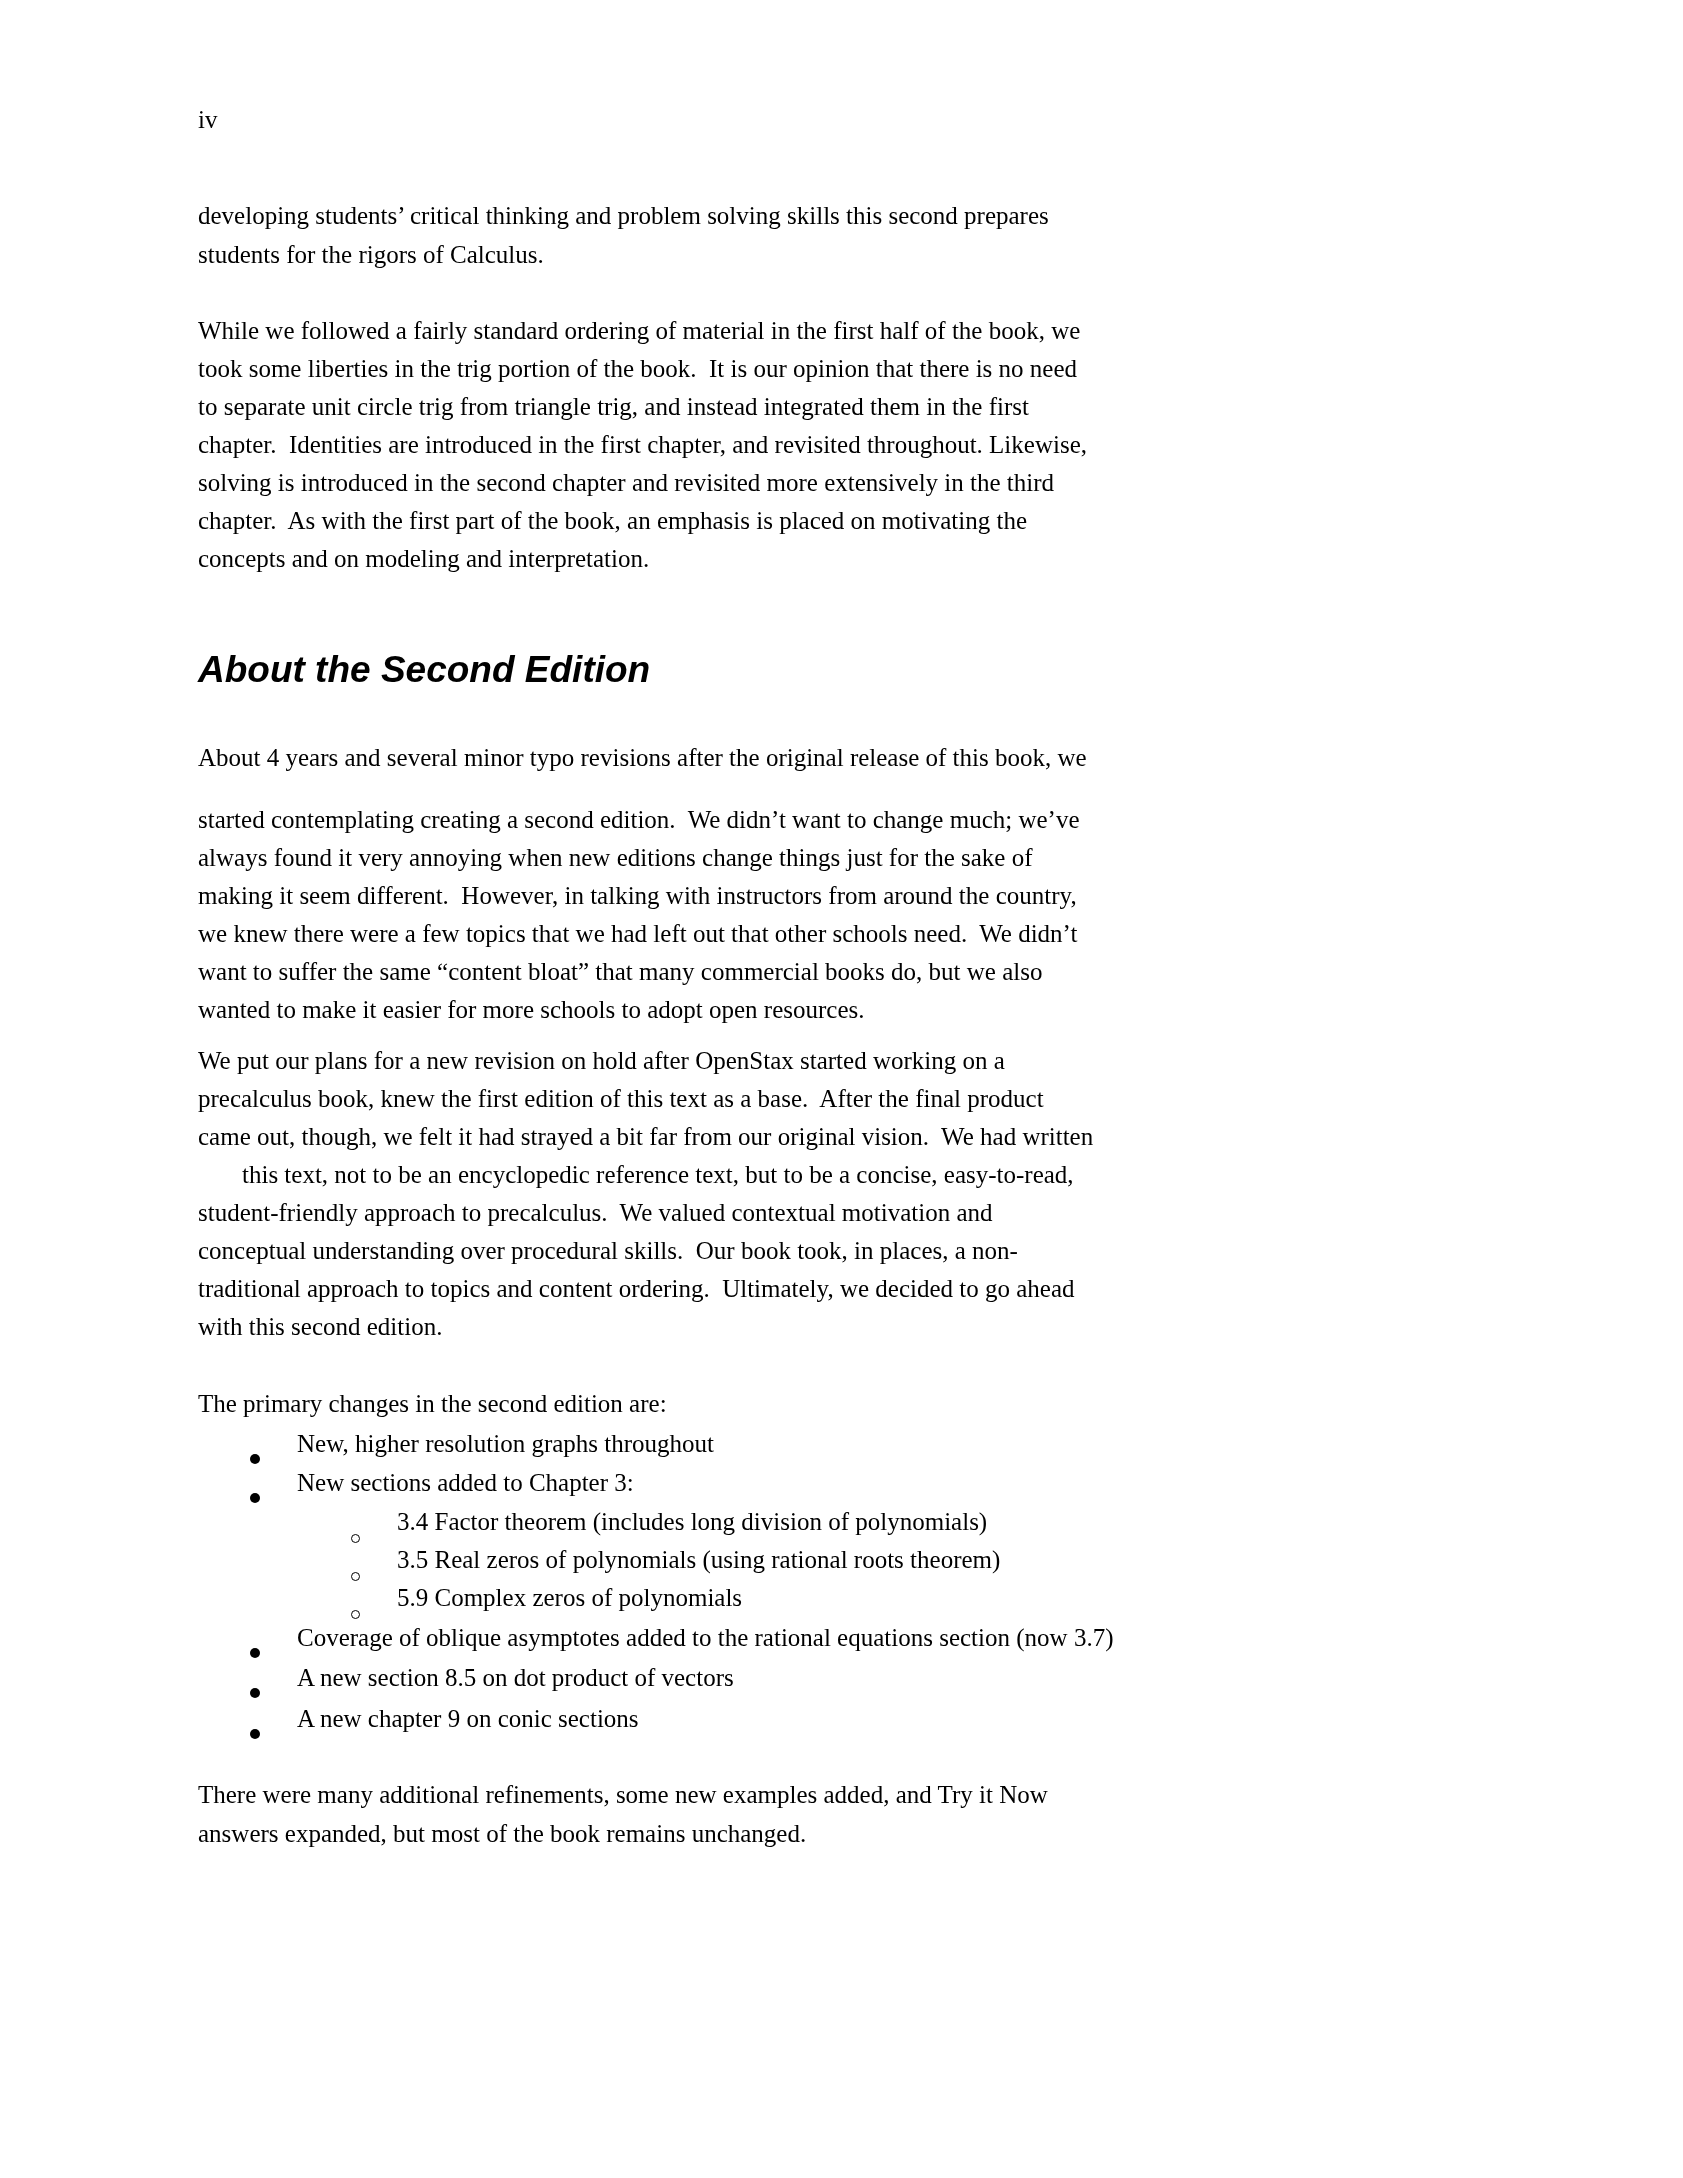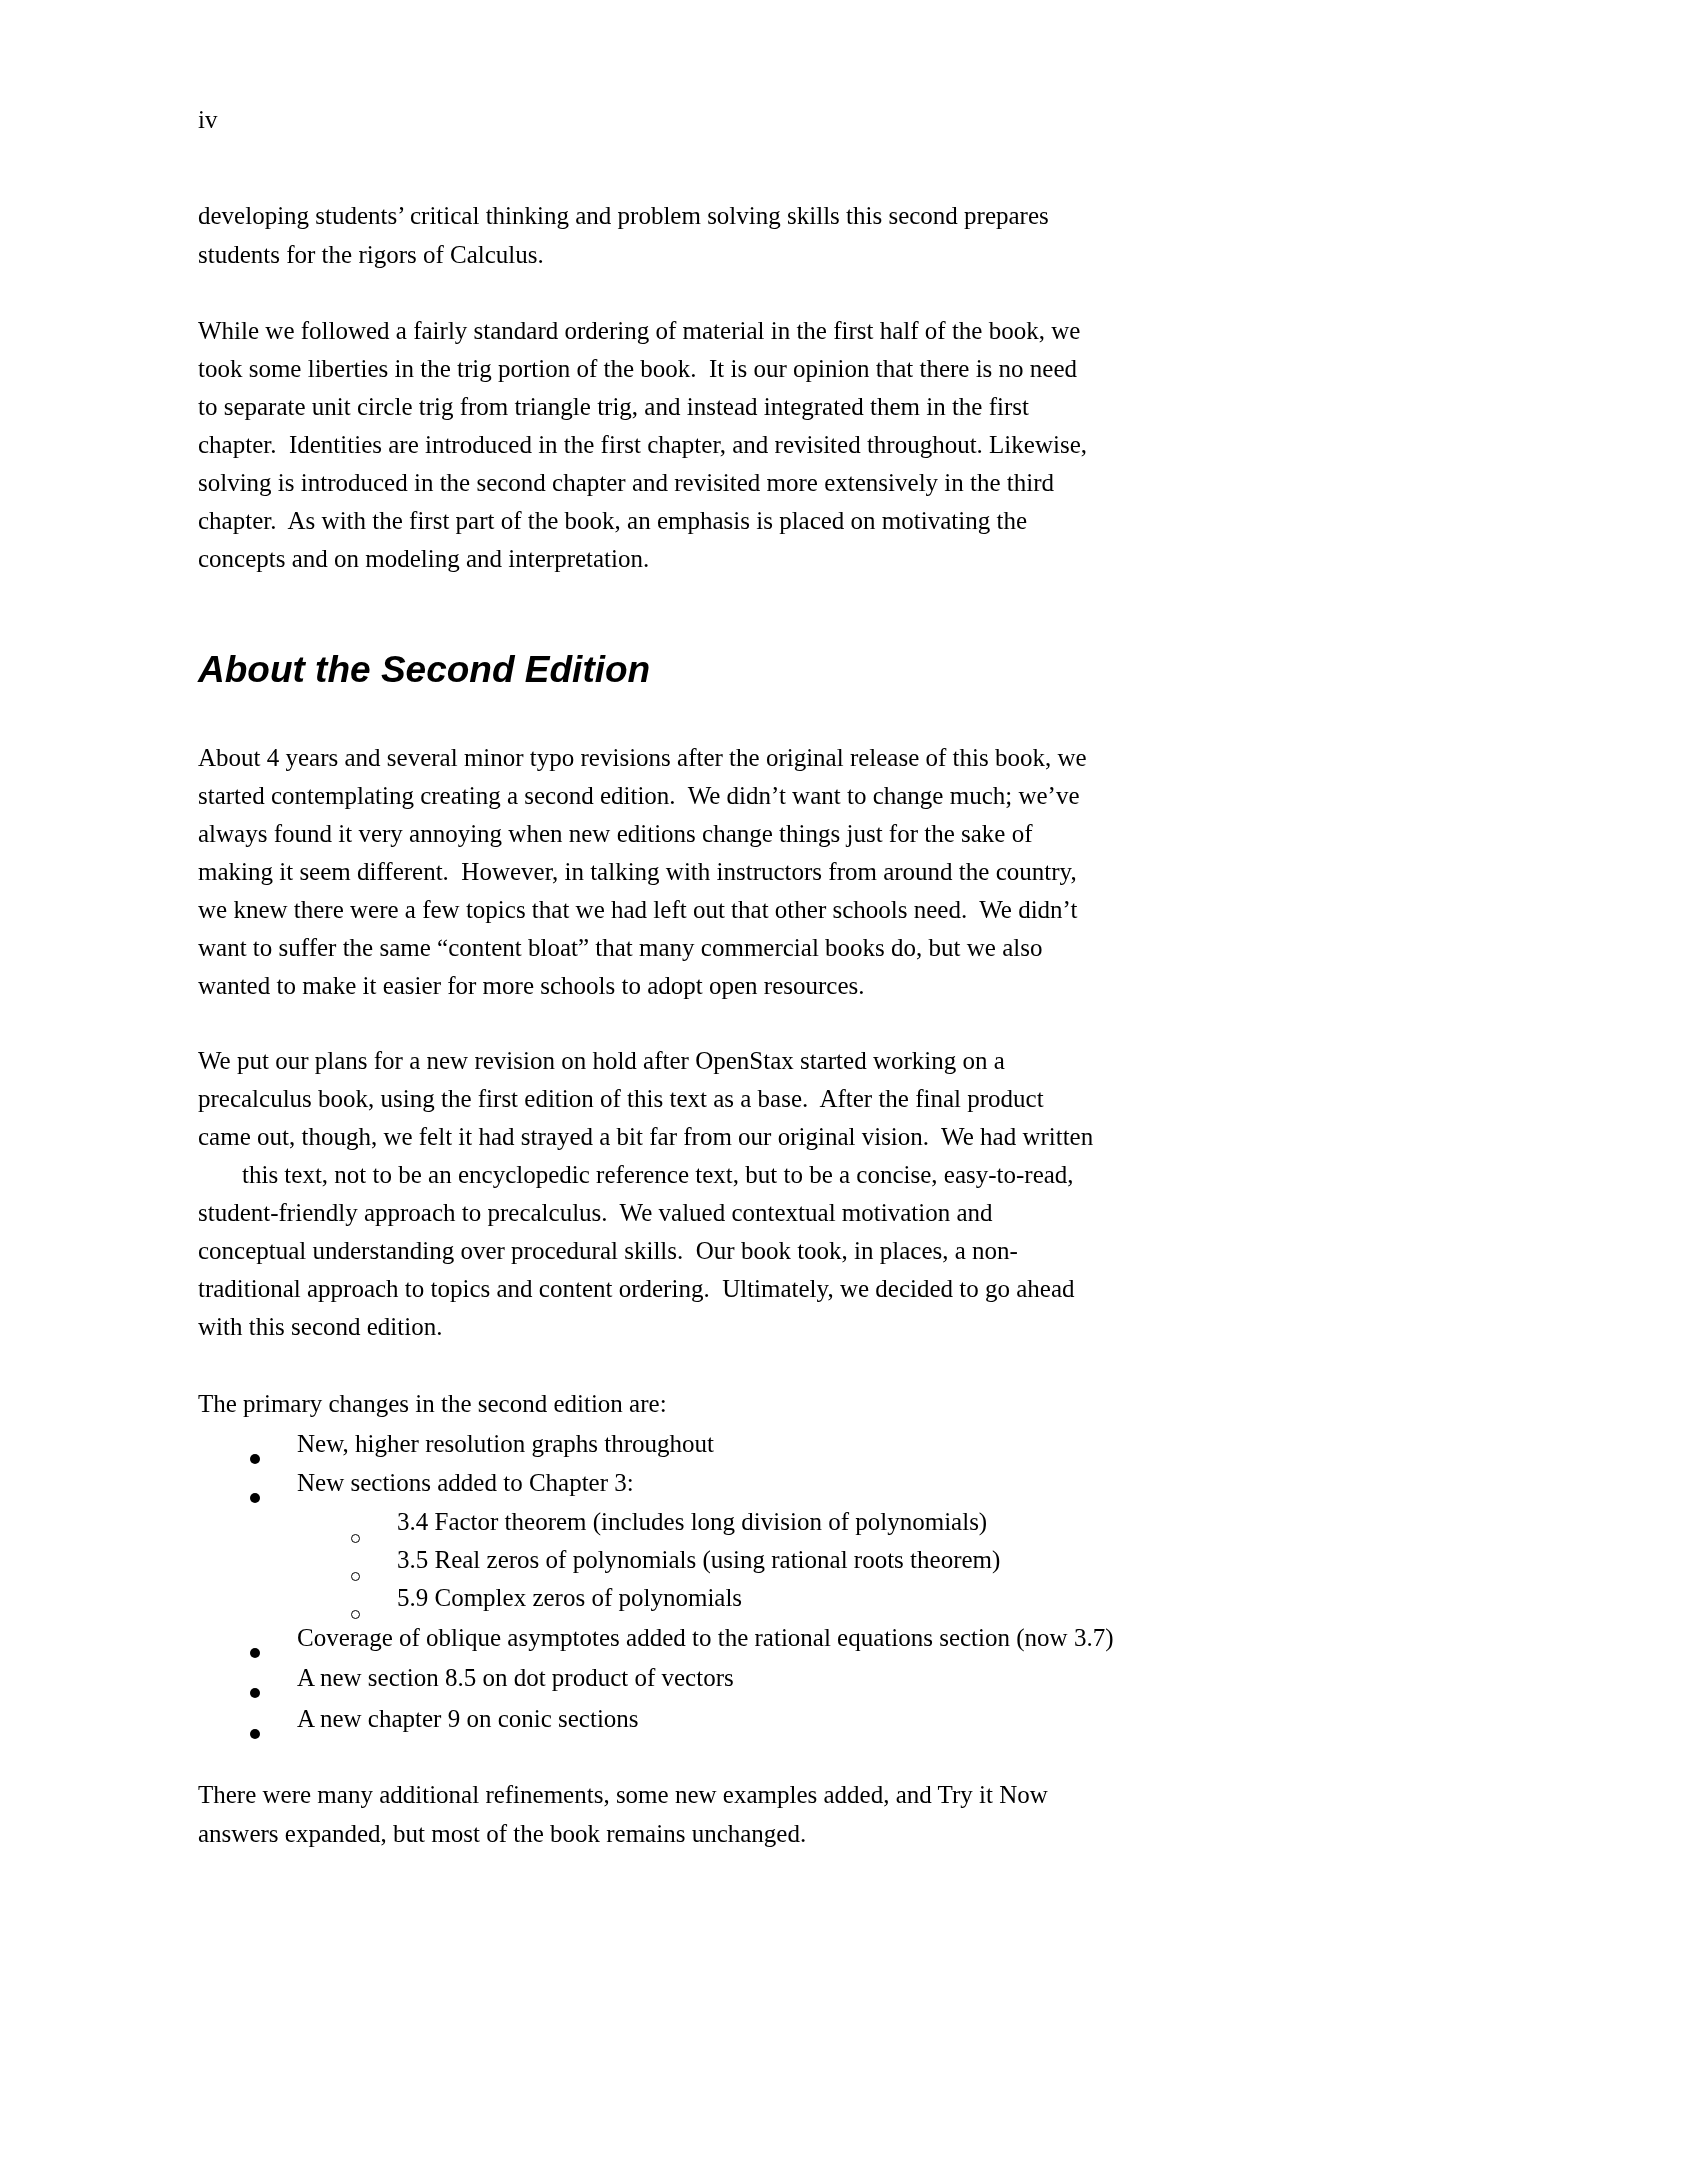--- a/index.html
+++ b/index.html
@@ -35,31 +35,31 @@
     <span class="line" style="height:38px;line-height:38px;">chapter.  Identities are introduced in the first chapter, and revisited throughout. Likewise,</span>
     <span class="line" style="height:38px;line-height:38px;">solving is introduced in the second chapter and revisited more extensively in the third</span>
     <span class="line" style="height:38px;line-height:38px;">chapter.  As with the first part of the book, an emphasis is placed on motivating the</span>
     <span class="line" style="height:38px;line-height:38px;">concepts and on modeling and interpretation.</span>
   </div>
 
   <div class="heading">About the Second Edition</div>
 
   <div class="block serif" style="top:739px;">
     <span class="line" style="height:38px;line-height:38px;">About 4 years and several minor typo revisions after the original release of this book, we</span>
-    <span class="line" style="height:38px;line-height:38px;">started contemplating creating a second edition.  We didn’t want to change much; we’ve</span>
+    <span class="line" style="height:38px;line-height:38px;margin-top:24px;">started contemplating creating a second edition.  We didn’t want to change much; we’ve</span>
     <span class="line" style="height:38px;line-height:38px;">always found it very annoying when new editions change things just for the sake of</span>
     <span class="line" style="height:38px;line-height:38px;">making it seem different.  However, in talking with instructors from around the country,</span>
     <span class="line" style="height:38px;line-height:38px;">we knew there were a few topics that we had left out that other schools need.  We didn’t</span>
     <span class="line" style="height:38px;line-height:38px;">want to suffer the same “content bloat” that many commercial books do, but we also</span>
     <span class="line" style="height:38px;line-height:38px;">wanted to make it easier for more schools to adopt open resources.</span>
   </div>
 
   <div class="block serif" style="top:1042px;">
     <span class="line" style="height:38px;line-height:38px;">We put our plans for a new revision on hold after OpenStax started working on a</span>
-    <span class="line" style="height:38px;line-height:38px;">precalculus book, using the first edition of this text as a base.  After the final product</span>
+    <span class="line" style="height:38px;line-height:38px;">precalculus book, knew the first edition of this text as a base.  After the final product</span>
     <span class="line" style="height:38px;line-height:38px;">came out, though, we felt it had strayed a bit far from our original vision.  We had written</span>
     <span class="line" style="height:38px;line-height:38px;margin-left:44px;">this text, not to be an encyclopedic reference text, but to be a concise, easy-to-read,</span>
     <span class="line" style="height:38px;line-height:38px;">student-friendly approach to precalculus.  We valued contextual motivation and</span>
     <span class="line" style="height:38px;line-height:38px;">conceptual understanding over procedural skills.  Our book took, in places, a non-</span>
     <span class="line" style="height:38px;line-height:38px;">traditional approach to topics and content ordering.  Ultimately, we decided to go ahead</span>
     <span class="line" style="height:38px;line-height:38px;">with this second edition.</span>
   </div>
 
   <div class="block serif" style="top:1385px;">
     <span class="line">The primary changes in the second edition are:</span>

